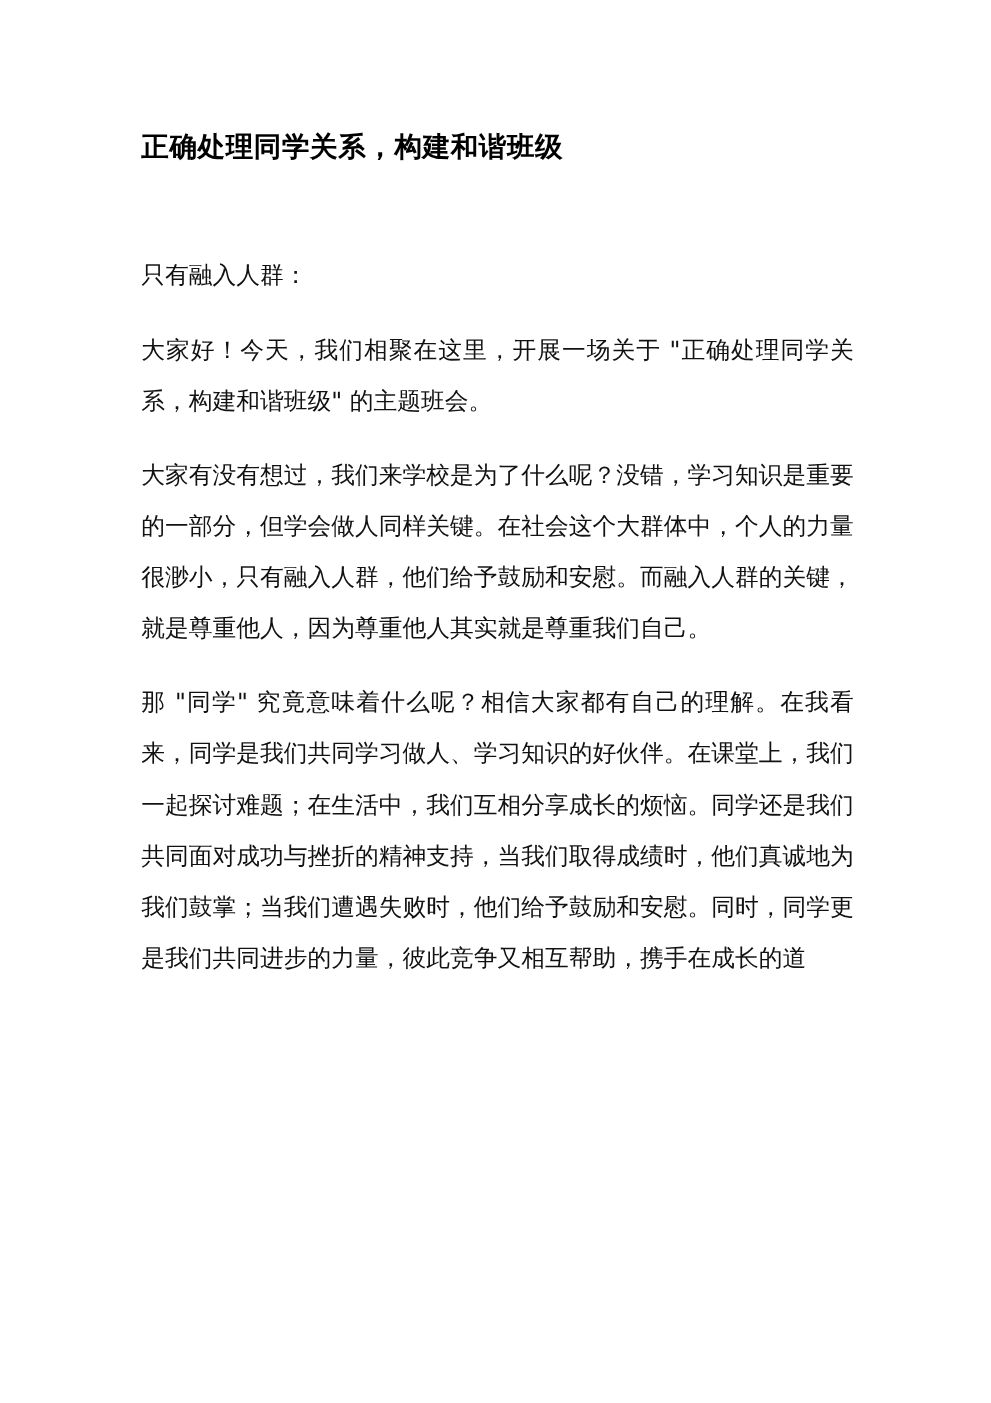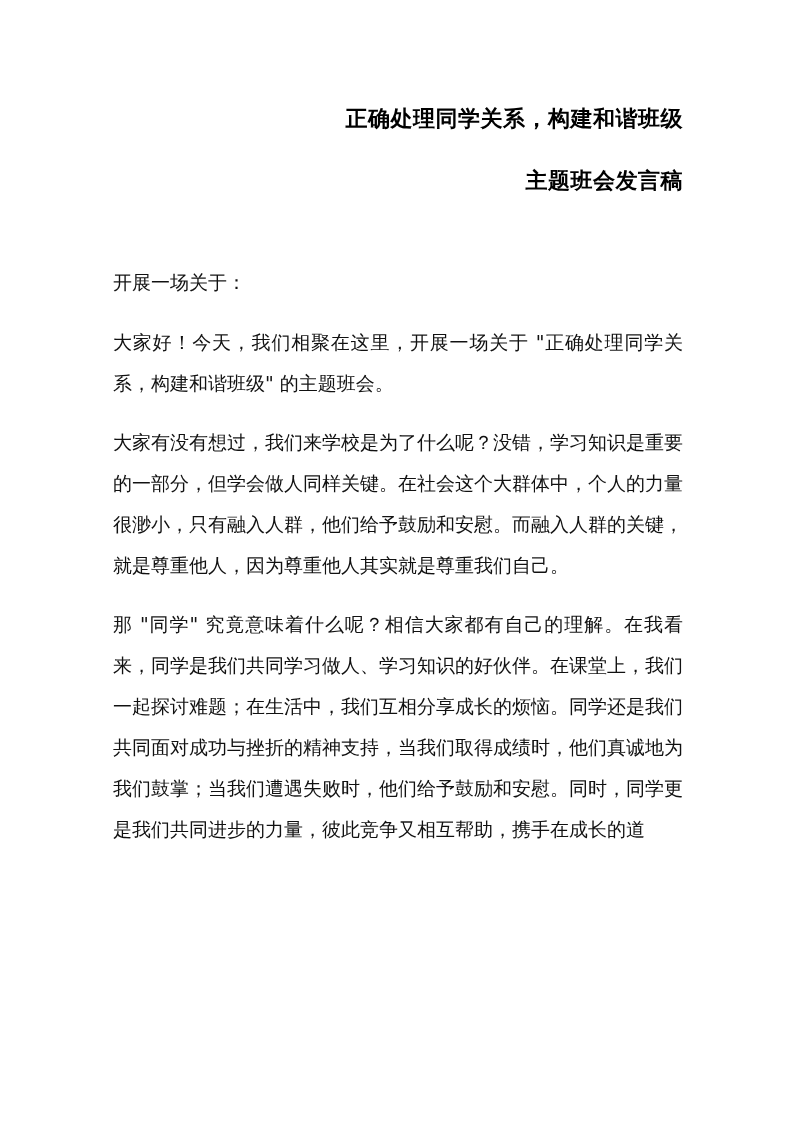--- a/index.html
+++ b/index.html
@@ -30,21 +30,21 @@
     padding-top: 104px;
     text-align: center;
   }
 
   .doc-title-line {
     font-size: 22px;
     font-weight: bold;
     line-height: 30px;
     letter-spacing: 0.5px;
     color: #000000;
-    text-align: right;
+    text-align: left;
   }
 
   .doc-title-line.second {
     margin-top: 32px;
   }
 
   .content-block {
     margin-top: 66px;
   }
 
@@ -67,24 +67,23 @@
   }
 </style>
 </head>
 <body>
 
 <div class="page">
   <div class="doc-body">
 
     <div class="title-block">
       <div class="doc-title-line">正确处理同学关系，构建和谐班级</div>
-      <div class="doc-title-line second">主题班会发言稿</div>
     </div>
 
     <div class="content-block">
-      <p class="para salutation">开展一场关于：</p>
+      <p class="para salutation">只有融入人群：</p>
       <p class="para">大家好！今天，我们相聚在这里，开展一场关于 "正确处理同学关系，构建和谐班级" 的主题班会。</p>
       <p class="para">大家有没有想过，我们来学校是为了什么呢？没错，学习知识是重要的一部分，但学会做人同样关键。在社会这个大群体中，个人的力量很渺小，只有融入人群，他们给予鼓励和安慰。而融入人群的关键，就是尊重他人，因为尊重他人其实就是尊重我们自己。</p>
       <p class="para">那 "同学" 究竟意味着什么呢？相信大家都有自己的理解。在我看来，同学是我们共同学习做人、学习知识的好伙伴。在课堂上，我们一起探讨难题；在生活中，我们互相分享成长的烦恼。同学还是我们共同面对成功与挫折的精神支持，当我们取得成绩时，他们真诚地为我们鼓掌；当我们遭遇失败时，他们给予鼓励和安慰。同时，同学更是我们共同进步的力量，彼此竞争又相互帮助，携手在成长的道</p>
     </div>
 
   </div>
 </div>
 
 </body></html>

